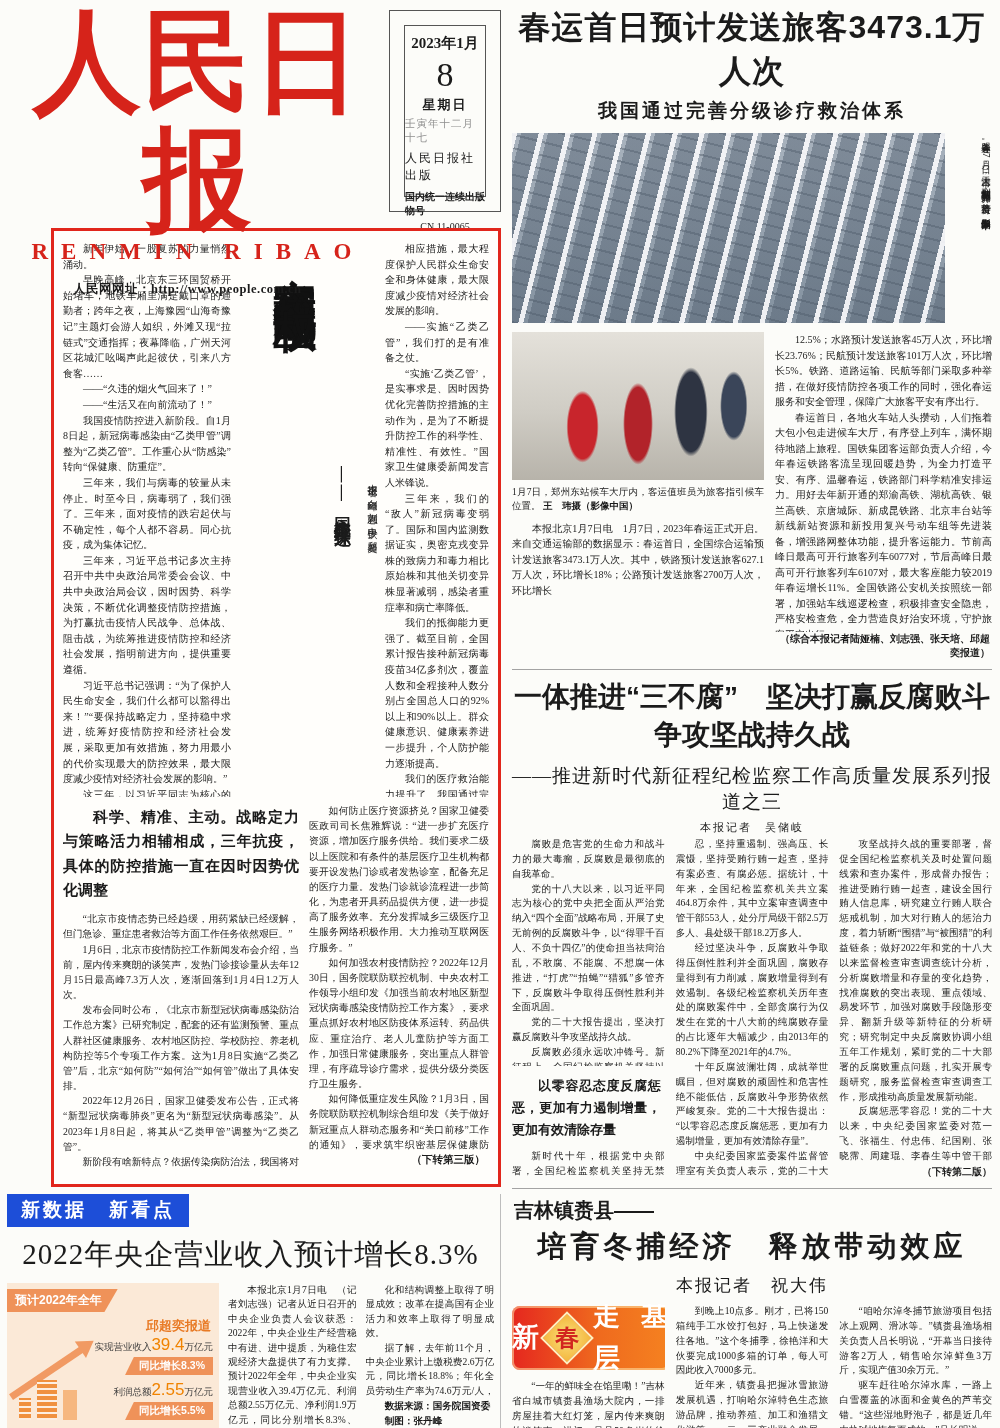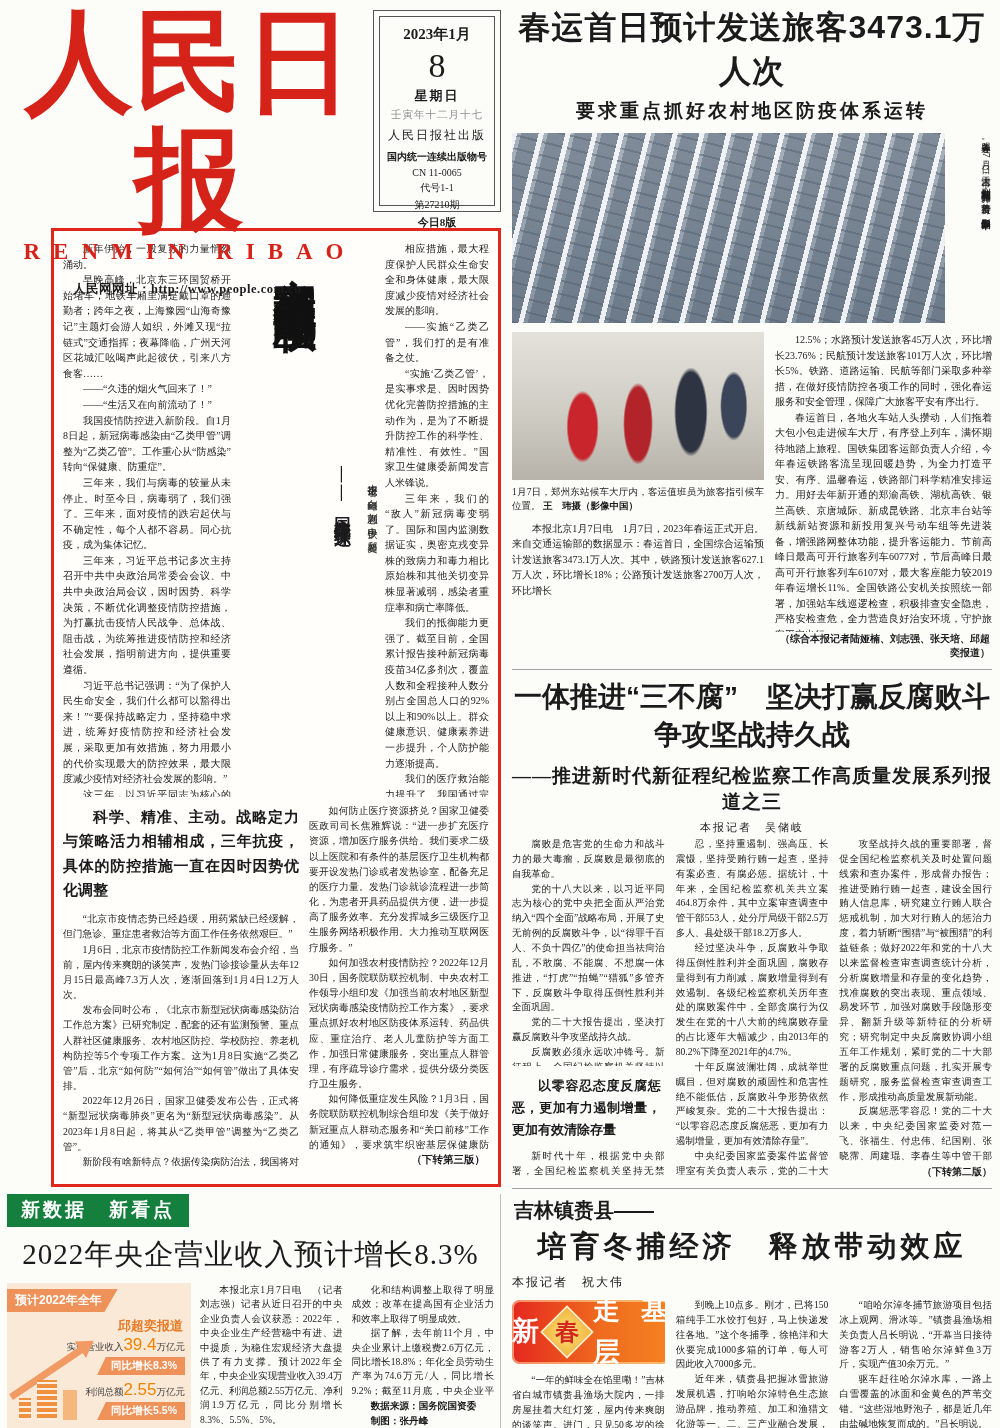--- a/index.html
+++ b/index.html
@@ -9,21 +9,21 @@
   .half-left{width:505px;box-sizing:border-box;padding:6px 4px 0 7px;display:flex;flex-direction:column;justify-content:center;}
   .half-right{width:495px;box-sizing:border-box;padding:4px 8px 0 7px;display:flex;flex-direction:column;}
 
   
   .mast-row{display:flex;height:218px;}
   .mast{flex:1;position:relative;}
   .mast-title{color:#d6231a;font-weight:bold;font-size:108px;line-height:1.05;text-align:center;
               letter-spacing:2px;margin-top:2px;font-family:"Liberation Serif",serif;transform:scaleY(1.04);}
   .mast-sub{color:#d6231a;font-weight:bold;font-size:23px;letter-spacing:13px;text-align:center;margin-top:4px;}
   .mast-site{font-size:12.5px;font-weight:bold;margin-top:16px;padding-left:66px;letter-spacing:.5px;}
-  .datebox{width:128px;height:202px;border:1px solid #555;padding:5px;box-sizing:border-box;margin-top:4px;}
+  .datebox{width:112px;height:202px;border:1px solid #555;padding:14px;box-sizing:border-box;margin-top:4px;}
   .datebox-in{border:1px solid #555;height:100%;box-sizing:border-box;display:flex;flex-direction:column;
               align-items:center;padding-top:8px;gap:3px;}
   .db-ym{font-size:15px;font-weight:bold;}
   .db-day{font-size:34px;line-height:1.1;}
   .db-week{font-size:13px;font-weight:bold;letter-spacing:2px;}
   .db-lunar{font-size:10.5px;color:#8f8f8f;letter-spacing:1px;}
   .db-pub{font-size:12px;letter-spacing:2px;margin-top:2px;}
   .db-issn-l{font-size:10px;font-weight:bold;margin-top:3px;}
   .db-small{font-size:10px;}
   .db-pages{font-size:11px;font-weight:bold;}
@@ -41,26 +41,26 @@
   .ma-bottom{display:flex;height:364px;overflow:hidden;margin-top:6px;}
   .ma-botL{width:236px;display:flex;flex-direction:column;}
   .ma-bold{font-family:"Liberation Sans","DejaVu Sans",sans-serif;font-weight:bold;font-size:15px;
            line-height:1.62;text-align:justify;text-indent:2em;margin:2px 0 9px;}
   .ma-botL .paras,.ma-botR .paras{flex:1;overflow:hidden;font-size:9.8px;line-height:1.55;text-align:justify;}
   .ma-botR{flex:1;margin-left:10px;display:flex;flex-direction:column;}
   .ma-cont{text-align:right;font-weight:bold;font-size:10.5px;padding:2px 4px 0 0;}
 
   
   .soe{height:234px;margin-top:7px;border-right:1px solid #bdbdbd;padding-right:6px;display:flex;flex-direction:column;}
-  .soe-badge{display:inline-block;align-self:flex-start;background:#15803d;color:#fff;
+  .soe-badge{display:inline-block;align-self:flex-start;background:#1d4ed8;color:#fff;
              font-family:"Liberation Sans",sans-serif;font-weight:bold;font-size:19px;
              letter-spacing:3px;padding:3px 14px 4px;}
   .soe-head{text-align:center;font-size:29px;letter-spacing:1px;margin:8px 0 8px;font-weight:500;}
   .soe-body{flex:1;display:flex;overflow:hidden;}
-  .soe-info{width:184px;background:#fbe9d7;position:relative;overflow:hidden;flex-shrink:0;}
+  .soe-info{width:212px;background:#fbe9d7;position:relative;overflow:hidden;flex-shrink:0;}
   .soe-banner{position:absolute;top:6px;left:0;background:#ef9259;color:#fff;font-family:"Liberation Sans",sans-serif;
               font-weight:bold;font-size:12px;padding:3px 16px 3px 8px;clip-path:polygon(0 0,100% 0,88% 100%,0 100%);}
   .soe-entity{position:absolute;top:34px;right:8px;color:#e87a25;font-weight:bold;font-size:13px;
               font-family:"Liberation Sans",sans-serif;}
   .soe-stats{position:absolute;top:52px;right:6px;width:150px;display:flex;flex-direction:column;gap:2px;}
   .soe-stat-line{text-align:right;font-size:9.5px;color:#3a3a3a;white-space:nowrap;}
   .soe-stat-line .val{font-size:17px;color:#f08300;font-family:"Liberation Sans",sans-serif;}
   .soe-ribbon{align-self:flex-end;background:#ef9259;color:#fff;font-weight:bold;font-size:10.5px;
               font-family:"Liberation Sans",sans-serif;padding:2px 8px 2px 14px;
               clip-path:polygon(10% 0,100% 0,100% 100%,0 100%);margin-bottom:3px;}
@@ -102,34 +102,34 @@
   .cy-left .paras{flex:1;overflow:hidden;font-size:10px;line-height:1.55;text-align:justify;}
   .cy-right{flex:1;margin-left:11px;display:flex;flex-direction:column;overflow:hidden;}
   .cy-right .paras{flex:1;overflow:hidden;font-size:10px;line-height:1.55;text-align:justify;}
   .cy-sig{font-weight:bold;font-size:10px;text-align:right;padding-right:2px;}
 
   .rule{border:none;border-top:1px solid #a3a3a3;margin:9px 0 8px;}
 
   
   .ac-head{font-family:"Liberation Sans","DejaVu Sans",sans-serif;font-weight:900;font-size:28px;
            text-align:center;letter-spacing:0;}
-  .ac-sub{text-align:center;font-size:19px;font-weight:bold;margin:9px 0 5px;letter-spacing:1px;}
+  .ac-sub{text-align:center;font-size:19px;font-weight:normal;margin:9px 0 5px;letter-spacing:1px;}
   .ac-by{text-align:center;font-size:11px;margin-bottom:2px;letter-spacing:2px;}
   .ac-cols{display:flex;gap:11px;height:342px;overflow:hidden;}
   .ac-col{flex:1;font-size:9.6px;line-height:1.55;text-align:justify;overflow:hidden;display:flex;flex-direction:column;}
   .ac-col .paras{overflow:hidden;}
   .ac-bold{font-family:"Liberation Sans","DejaVu Sans",sans-serif;font-weight:bold;font-size:13px;
            line-height:1.7;margin:9px 4px 8px 0;text-indent:2em;}
   .ac-cont{font-weight:bold;text-align:right;font-size:10px;padding-top:2px;}
 
   
   .jl{flex:1;display:flex;flex-direction:column;overflow:hidden;}
   .jl-kicker{font-family:"Liberation Sans",sans-serif;font-weight:bold;font-size:20px;margin:0 0 3px 2px;}
   .jl-head{text-align:center;font-size:29px;font-weight:bold;letter-spacing:4px;margin:0 0 7px;}
-  .jl-by{text-align:left;font-size:12px;letter-spacing:2px;margin-bottom:7px;}
+  .jl-by{text-align:center;font-size:17px;letter-spacing:2px;margin-bottom:7px;}
   .jl-cols{flex:1;display:flex;gap:11px;overflow:hidden;}
   .jl-col{flex:1;font-size:9.6px;line-height:1.55;text-align:justify;overflow:hidden;}
   .badge-xc{width:158px;height:64px;margin:2px auto 9px;background:linear-gradient(90deg,#e5271f,#ef6a1e 55%,#f58220);
             border-radius:8px;display:flex;align-items:center;justify-content:center;gap:7px;
             box-shadow:inset 0 0 0 2px rgba(255,230,170,.55);}
   .badge-char{color:#fff;font-weight:900;font-size:27px;font-family:"Liberation Sans",sans-serif;letter-spacing:2px;}
   .badge-diamond{width:34px;height:34px;background:radial-gradient(#fbe07e,#f3b63c);transform:rotate(45deg);
                  display:flex;align-items:center;justify-content:center;border:2px solid #fdf0c0;flex-shrink:0;}
   .badge-diamond span{transform:rotate(-45deg);color:#d2261f;font-size:24px;font-weight:900;
                       font-family:"Liberation Sans",sans-serif;}
@@ -247,21 +247,21 @@
             <div class="soe-src">制图：张丹峰</div>
           </div>
         </div>
       </div>
     </div>
   </div>
 
   <div class="half-right">
 
     <div class="cy-head">春运首日预计发送旅客3473.1万人次</div>
-    <div class="cy-sub">要求重点抓好农村地区防疫体系运转</div>
+    <div class="cy-sub">我国通过完善分级诊疗救治体系</div>
 
     <div class="cy-photo-row">
       <div class="train-photo"></div>
       <div class="train-cap">
         <span>服务春运。1月7日，天津市，一列列动车组列车整齐排列，蓄势待发。</span>
         <span class="train-credit">影像中国</span>
       </div>
     </div>
 
     <div class="cy-mid">

